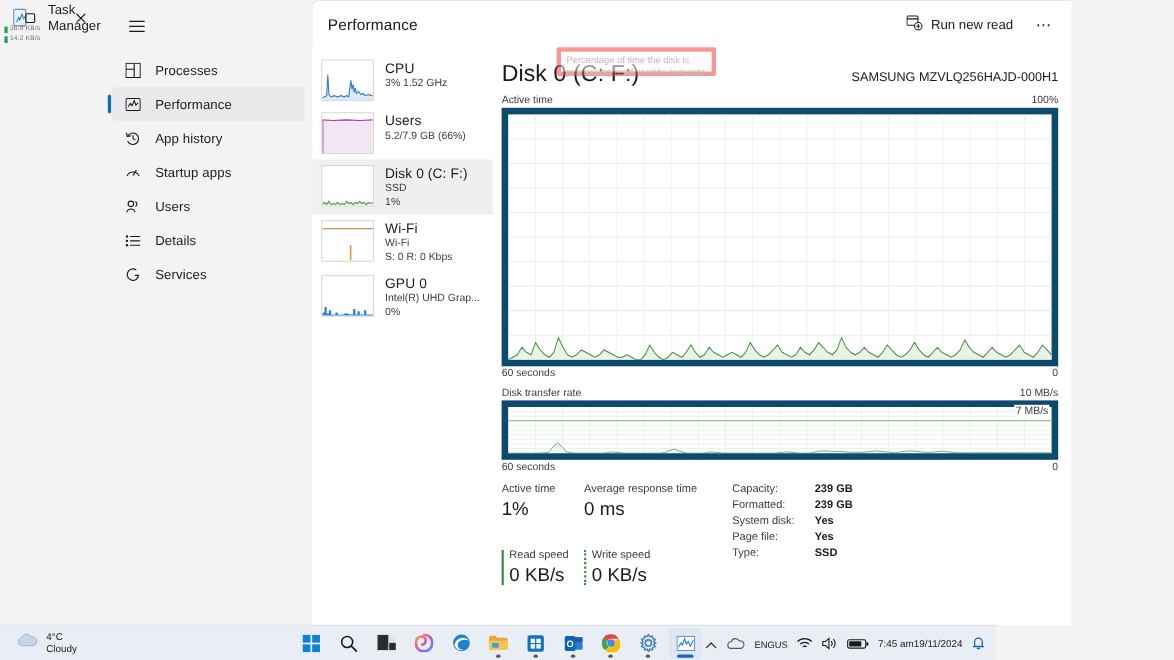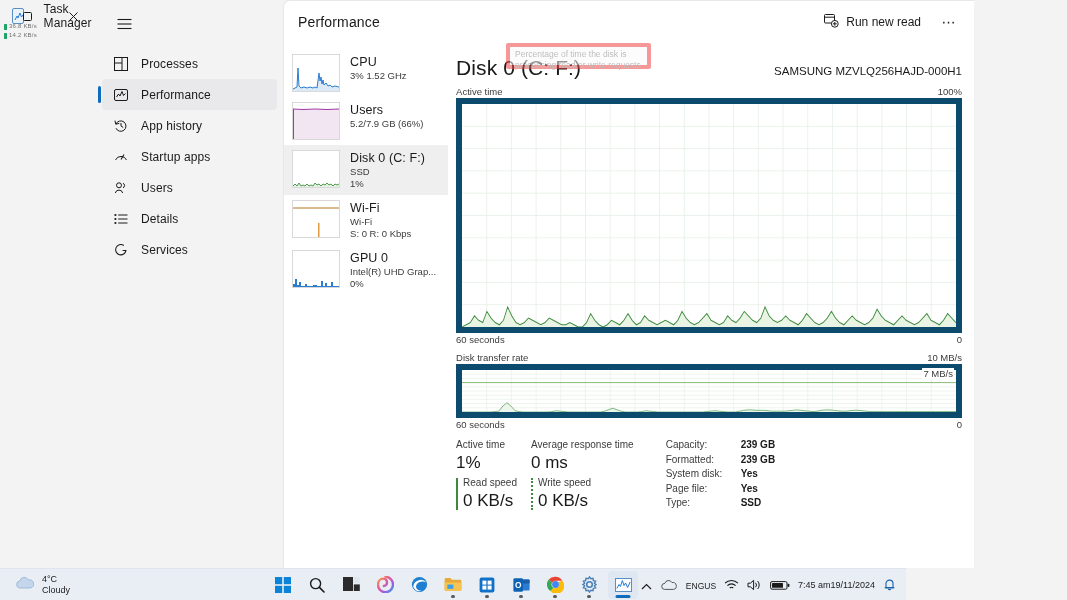--- a/index.html
+++ b/index.html
@@ -179,21 +179,21 @@
     opacity: .55;
     z-index: 5;
     pointer-events: none;
   }
 
   
   .stats { display: flex; margin-top: 7px; }
   .stat-col { margin-right: 14px; }
   .stat-lbl { font-size: 10px; color: #3b3b3b; line-height: 13px; }
   .stat-val { font-size: 17px; color: #1a1a1a; line-height: 23px; }
-  .stat-accent { padding-left: 7px; margin-top: 2px; position: relative; }
+  .stat-accent { padding-left: 7px; margin-top: 24px; position: relative; }
   .stat-accent::before {
     content: ""; position: absolute; left: 0; top: 2px; bottom: 2px; width: 2px;
     background: #3d8a3d;
   }
   .stat-accent.dashed::before { background: none;
     border-left: 2px dotted #3d8a3d; }
   .info-table { font-size: 10px; color: #1a1a1a; line-height: 14.5px; margin-left: 18px; }
   .info-row { display: flex; }
   .info-key { width: 75px; color: #3b3b3b; }
   .info-val { font-weight: 600; }

